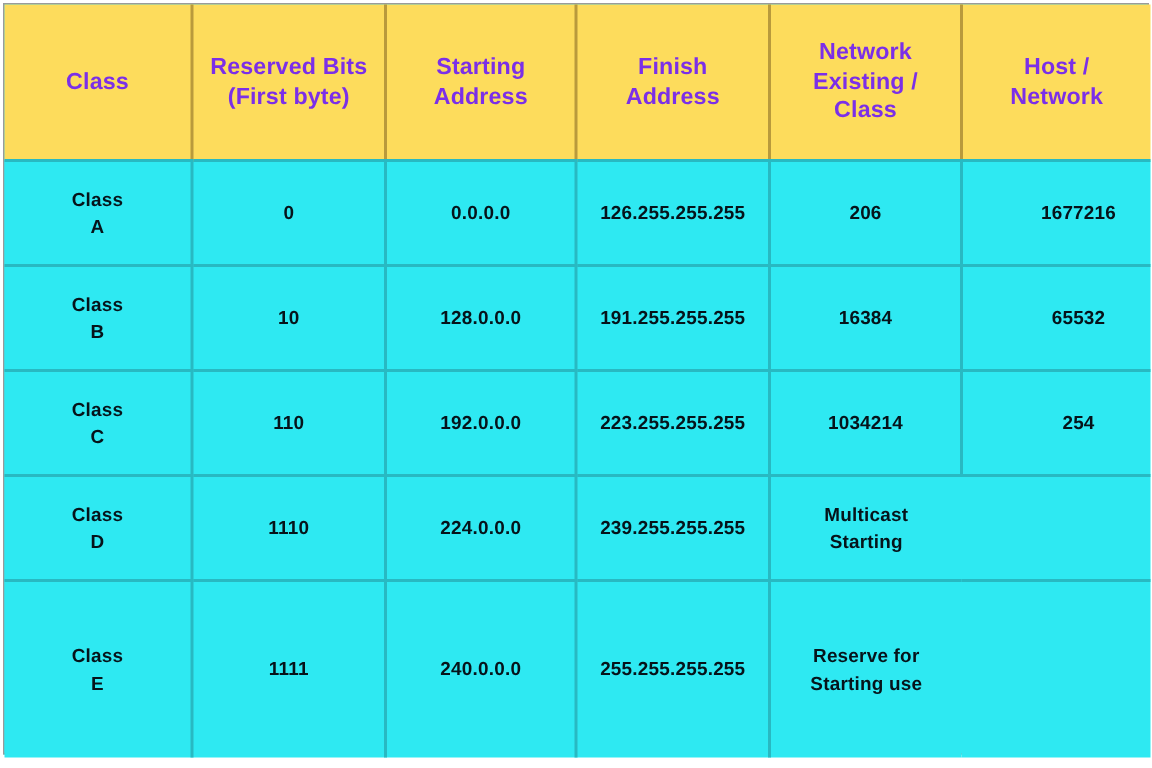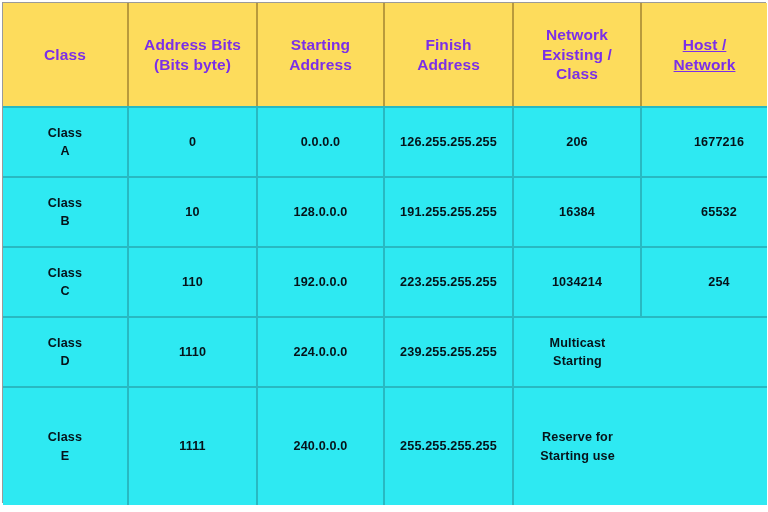--- a/index.html
+++ b/index.html
@@ -49,21 +49,21 @@
     font-size: 15.5px;
     font-weight: bold;
     line-height: 1.28;
     text-align: center;
     vertical-align: middle;
     padding: 2px 4px;
     border-right: 2px solid #b99a3c;
     border-bottom: 2px solid #28b9c2;
     letter-spacing: 0.1px;
   }
-  th.header-cell:last-child { border-right: none; text-decoration: underline; }
+  th.header-cell:last-child { border-right: none; }
 
   
   tbody tr.data-row { height: 70px; }
   tbody tr.data-row.tall-row { height: 118px; }
 
   td.data-cell {
     background: #2EE9F2;
     color: #06131a;
     font-size: 12.6px;
     font-weight: bold;
@@ -103,22 +103,22 @@
     </colgroup>
 
     <thead>
       <tr class="header-row">
 
         <th class="header-cell">
           <span class="multiline-line">Class</span>
         </th>
 
         <th class="header-cell">
-          <span class="multiline-line">Address Bits</span>
-          <span class="multiline-line">(Bits byte)</span>
+          <span class="multiline-line">Reserved Bits</span>
+          <span class="multiline-line">(First byte)</span>
         </th>
 
         <th class="header-cell">
           <span class="multiline-line">Starting</span>
           <span class="multiline-line">Address</span>
         </th>
 
         <th class="header-cell">
           <span class="multiline-line">Finish</span>
           <span class="multiline-line">Address</span>

